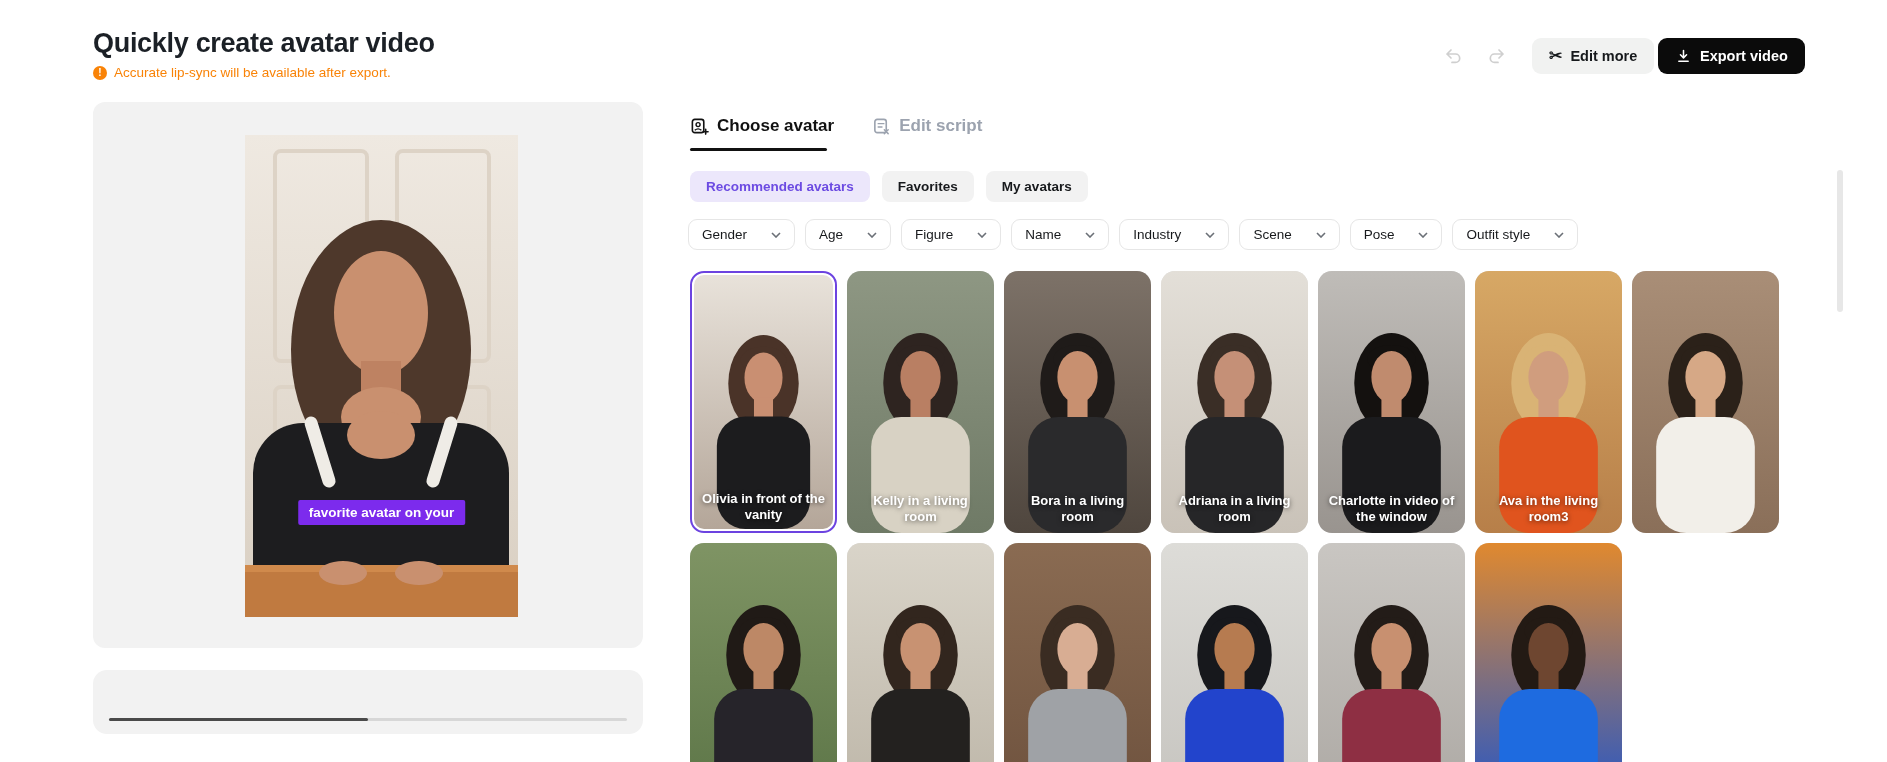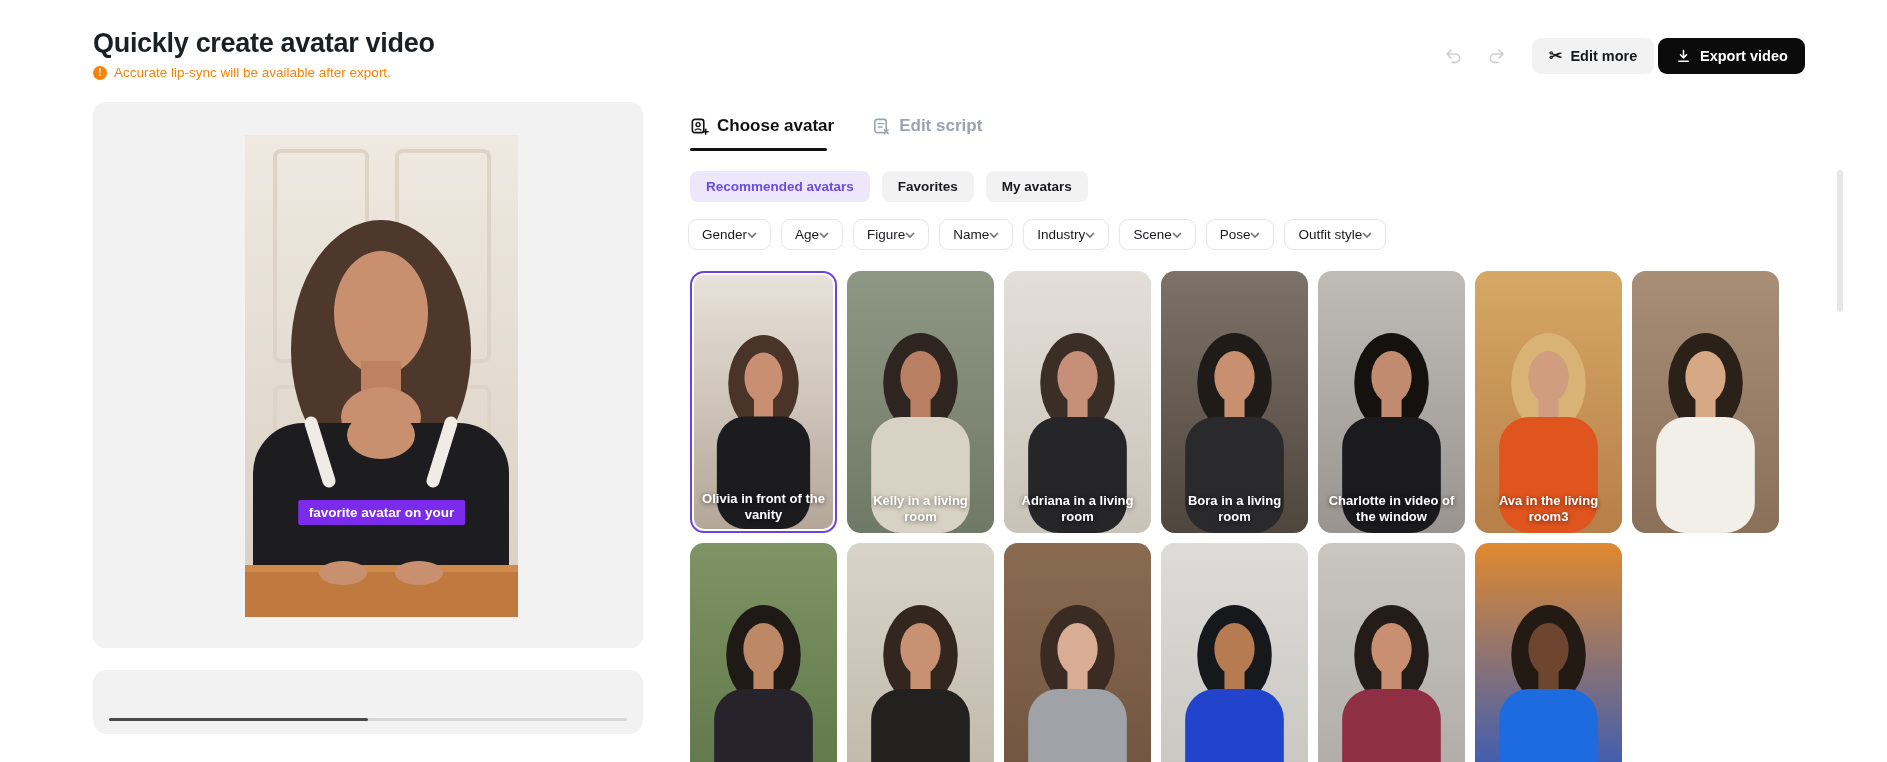--- a/index.html
+++ b/index.html
@@ -54,21 +54,21 @@
   .tab-underline { left:690px; top:148px; width:137px; height:3px; background:#111; border-radius:2px; }
 
   .chips { left:690px; top:171px; display:flex; gap:12px; }
   .chip { height:31px; padding:0 16px; border:none; border-radius:8px; background:#f2f2f2; color:#17191c;
     font-family:inherit; font-size:13.5px; font-weight:600; cursor:pointer; display:flex; align-items:center; }
   .chip.sel { background:#ece7fb; color:#6c4be2; }
 
   .filters { left:688px; top:219px; display:flex; gap:10px; }
   .fpill { height:31px; padding:0 13px; background:#fff; border:1px solid #e6e6e6; border-radius:9px;
     font-family:inherit; font-size:13.5px; font-weight:500; color:#17191c; cursor:pointer;
-    display:flex; align-items:center; gap:0; }
+    display:flex; align-items:center; gap:24px; }
   .fpill svg { width:10px; height:6px; stroke:#6b7077; stroke-width:1.6; fill:none; }
 
   
   .grid { left:690px; top:271px; width:1089px; display:grid; grid-template-columns:repeat(7,147px); gap:10px; }
   .card { position:relative; width:147px; height:262px; border-radius:14px; overflow:hidden; cursor:pointer; background:#ddd; }
   .card.sel { border:2px solid #6c43e0; padding:2px; background:#fff; }
   .thumb { width:100%; height:100%; border-radius:10px; overflow:hidden; }
   .thumb svg { display:block; width:100%; height:100%; }
   .card-label { position:absolute; left:0; right:0; bottom:9px; padding:0 10px; text-align:center;
     color:#fff; font-size:13px; font-weight:700; line-height:1.18; text-shadow:0 1px 5px rgba(0,0,0,.6); }
@@ -259,58 +259,58 @@
     <rect x="63" y="126" width="20" height="24" fill="#b97f63"></rect>
     <rect x="24" y="146" width="98" height="116" rx="30" fill="#d8d2c4"></rect>
   </svg>
         </div>
         <div class="card-label">Kelly in a living room</div>
       </div>
       <div class="card">
         <div class="thumb">
           <svg viewBox="0 0 146 262" preserveAspectRatio="none" aria-hidden="true">
     <defs>
+              <linearGradient id="g4" x1="0" y1="0" x2="0" y2="1">
+      <stop offset="0" stop-color="#7d7268"></stop>
+                <stop offset="1" stop-color="#4f463e"></stop>
+    </linearGradient>
+            </defs>
+    <rect width="146" height="262" fill="url(#g4)"></rect>
+    <ellipse cx="73" cy="112" rx="37" ry="50" fill="#1f1b19"></ellipse>
+    <ellipse cx="73" cy="88" rx="24" ry="14" fill="#1f1b19"></ellipse>
+    <ellipse cx="73" cy="106" rx="20" ry="26" fill="#c89070"></ellipse>
+    <rect x="63" y="126" width="20" height="24" fill="#c89070"></rect>
+    <rect x="24" y="146" width="98" height="116" rx="30" fill="#2a2a2c"></rect>
+  </svg>
+        </div>
+        <div class="card-label">Bora in a living room</div>
+      </div>
+      <div class="card">
+        <div class="thumb">
+          <svg viewBox="0 0 146 262" preserveAspectRatio="none" aria-hidden="true">
+    <defs>
               <linearGradient id="g5" x1="0" y1="0" x2="0" y2="1">
       <stop offset="0" stop-color="#e3dfd8"></stop>
                 <stop offset="1" stop-color="#c9c2b8"></stop>
     </linearGradient>
             </defs>
     <rect width="146" height="262" fill="url(#g5)"></rect>
     <ellipse cx="73" cy="112" rx="37" ry="50" fill="#3a2e26"></ellipse>
     <ellipse cx="73" cy="88" rx="24" ry="14" fill="#3a2e26"></ellipse>
     <ellipse cx="73" cy="106" rx="20" ry="26" fill="#c59077"></ellipse>
     <rect x="63" y="126" width="20" height="24" fill="#c59077"></rect>
     <rect x="24" y="146" width="98" height="116" rx="30" fill="#262628"></rect>
   </svg>
         </div>
         <div class="card-label">Adriana in a living room</div>
       </div>
       <div class="card">
         <div class="thumb">
           <svg viewBox="0 0 146 262" preserveAspectRatio="none" aria-hidden="true">
     <defs>
-              <linearGradient id="g4" x1="0" y1="0" x2="0" y2="1">
-      <stop offset="0" stop-color="#7d7268"></stop>
-                <stop offset="1" stop-color="#4f463e"></stop>
-    </linearGradient>
-            </defs>
-    <rect width="146" height="262" fill="url(#g4)"></rect>
-    <ellipse cx="73" cy="112" rx="37" ry="50" fill="#1f1b19"></ellipse>
-    <ellipse cx="73" cy="88" rx="24" ry="14" fill="#1f1b19"></ellipse>
-    <ellipse cx="73" cy="106" rx="20" ry="26" fill="#c89070"></ellipse>
-    <rect x="63" y="126" width="20" height="24" fill="#c89070"></rect>
-    <rect x="24" y="146" width="98" height="116" rx="30" fill="#2a2a2c"></rect>
-  </svg>
-        </div>
-        <div class="card-label">Bora in a living room</div>
-      </div>
-      <div class="card">
-        <div class="thumb">
-          <svg viewBox="0 0 146 262" preserveAspectRatio="none" aria-hidden="true">
-    <defs>
               <linearGradient id="g6" x1="0" y1="0" x2="0" y2="1">
       <stop offset="0" stop-color="#bfbcb8"></stop>
                 <stop offset="1" stop-color="#99948f"></stop>
     </linearGradient>
             </defs>
     <rect width="146" height="262" fill="url(#g6)"></rect>
     <ellipse cx="73" cy="112" rx="37" ry="50" fill="#14110f"></ellipse>
     <ellipse cx="73" cy="88" rx="24" ry="14" fill="#14110f"></ellipse>
     <ellipse cx="73" cy="106" rx="20" ry="26" fill="#c08b6e"></ellipse>
     <rect x="63" y="126" width="20" height="24" fill="#c08b6e"></rect>

